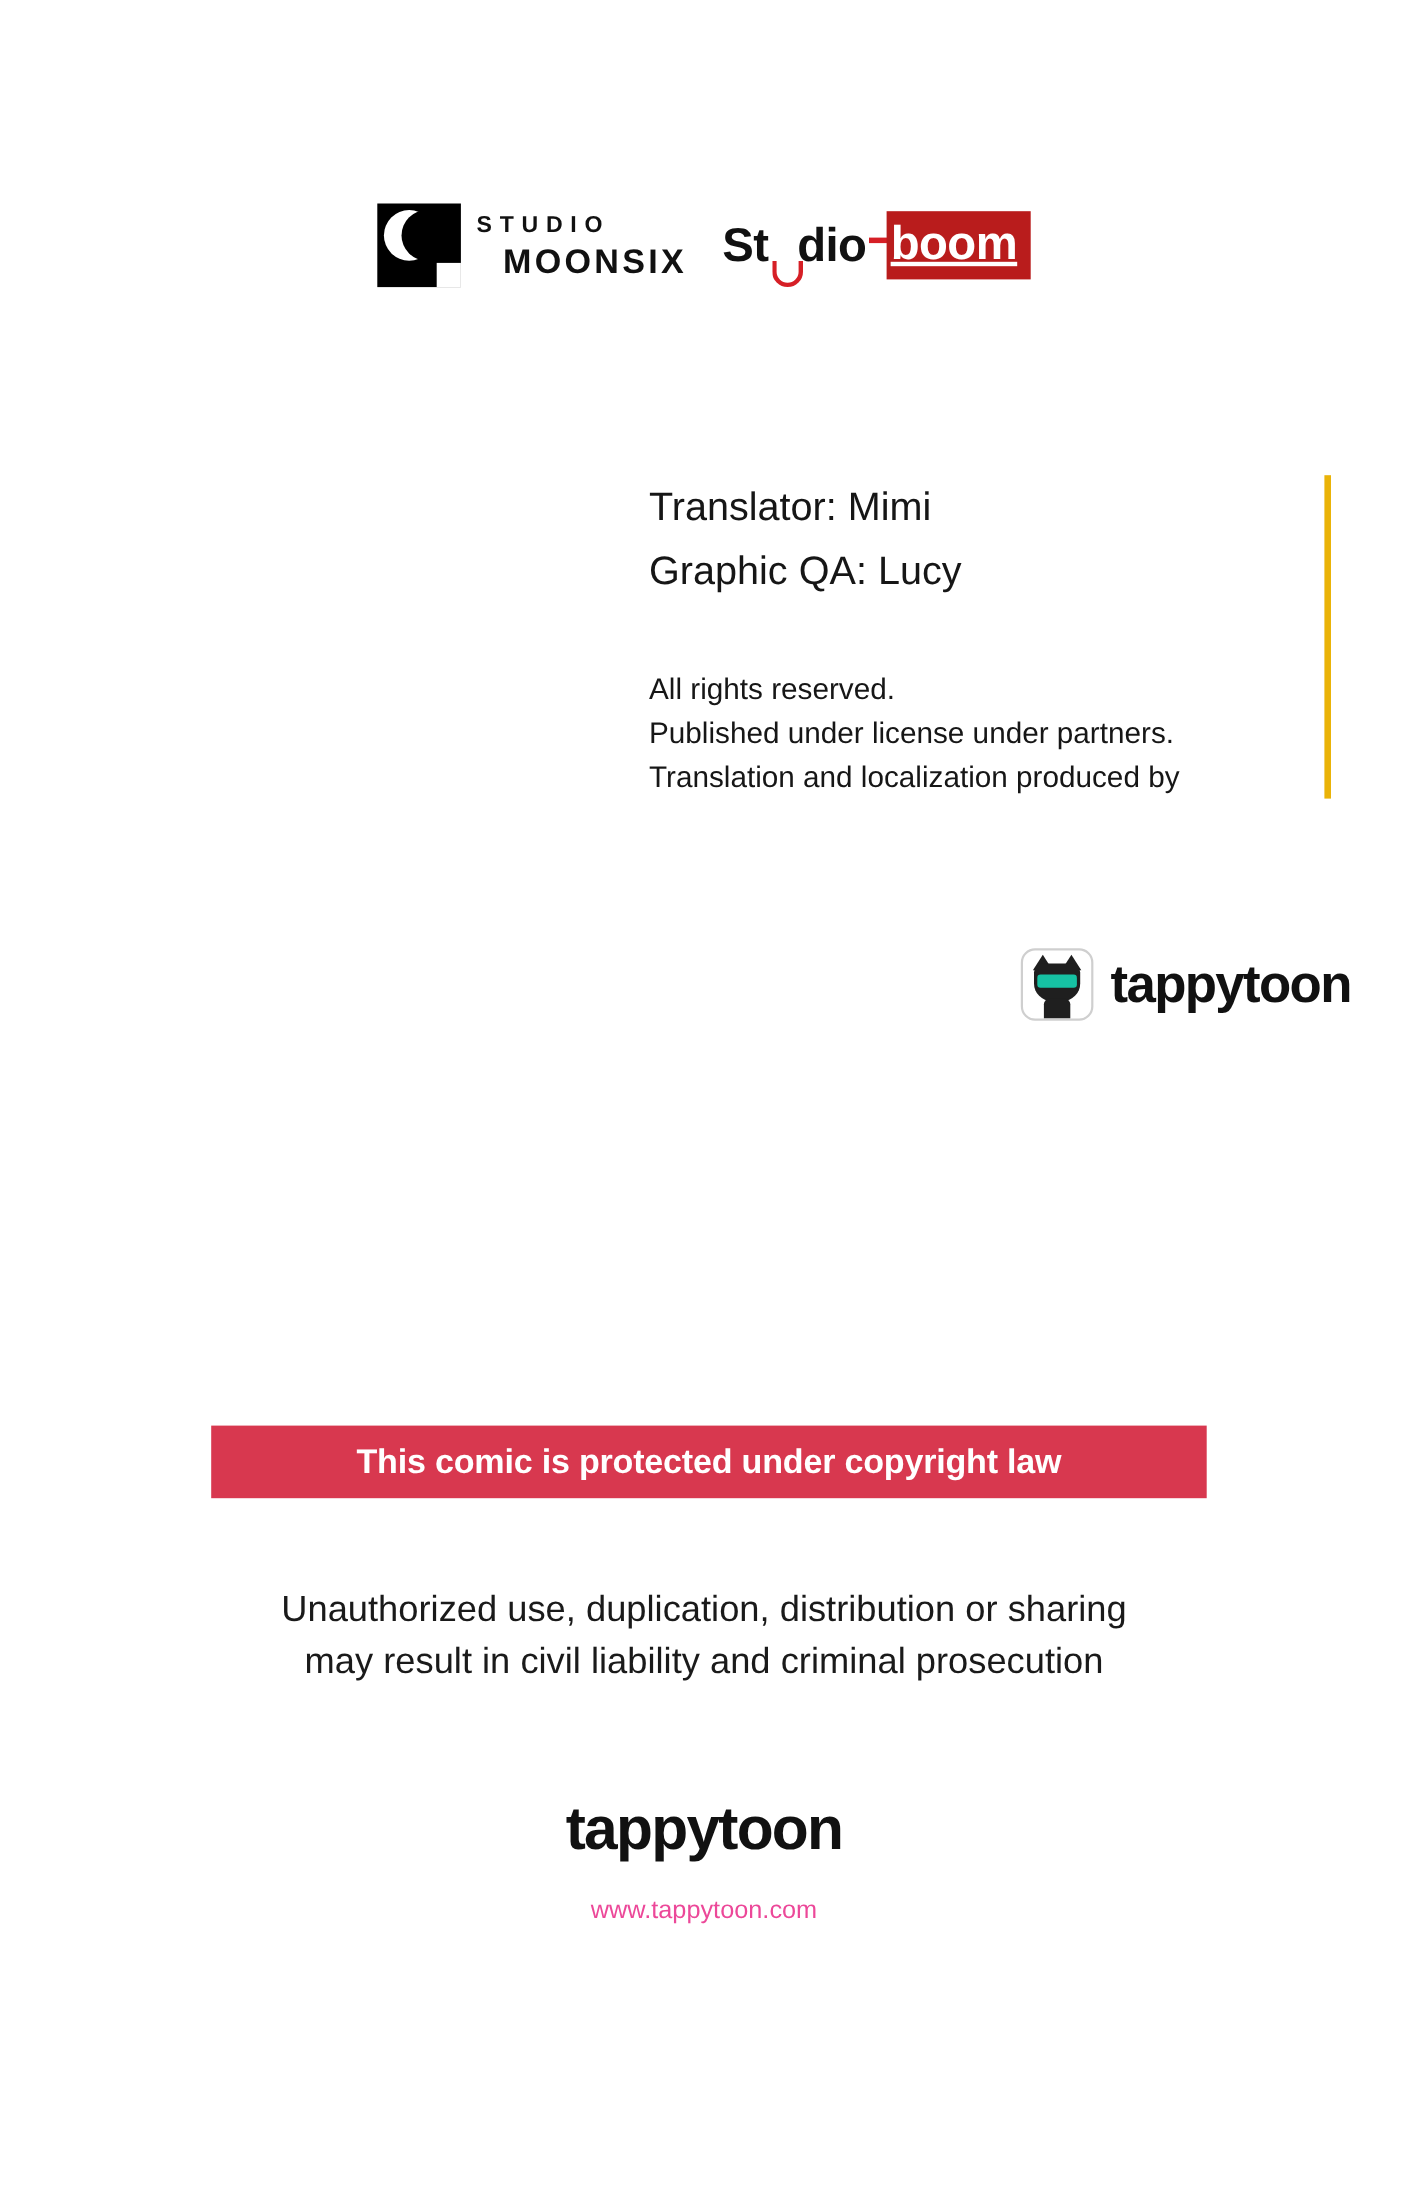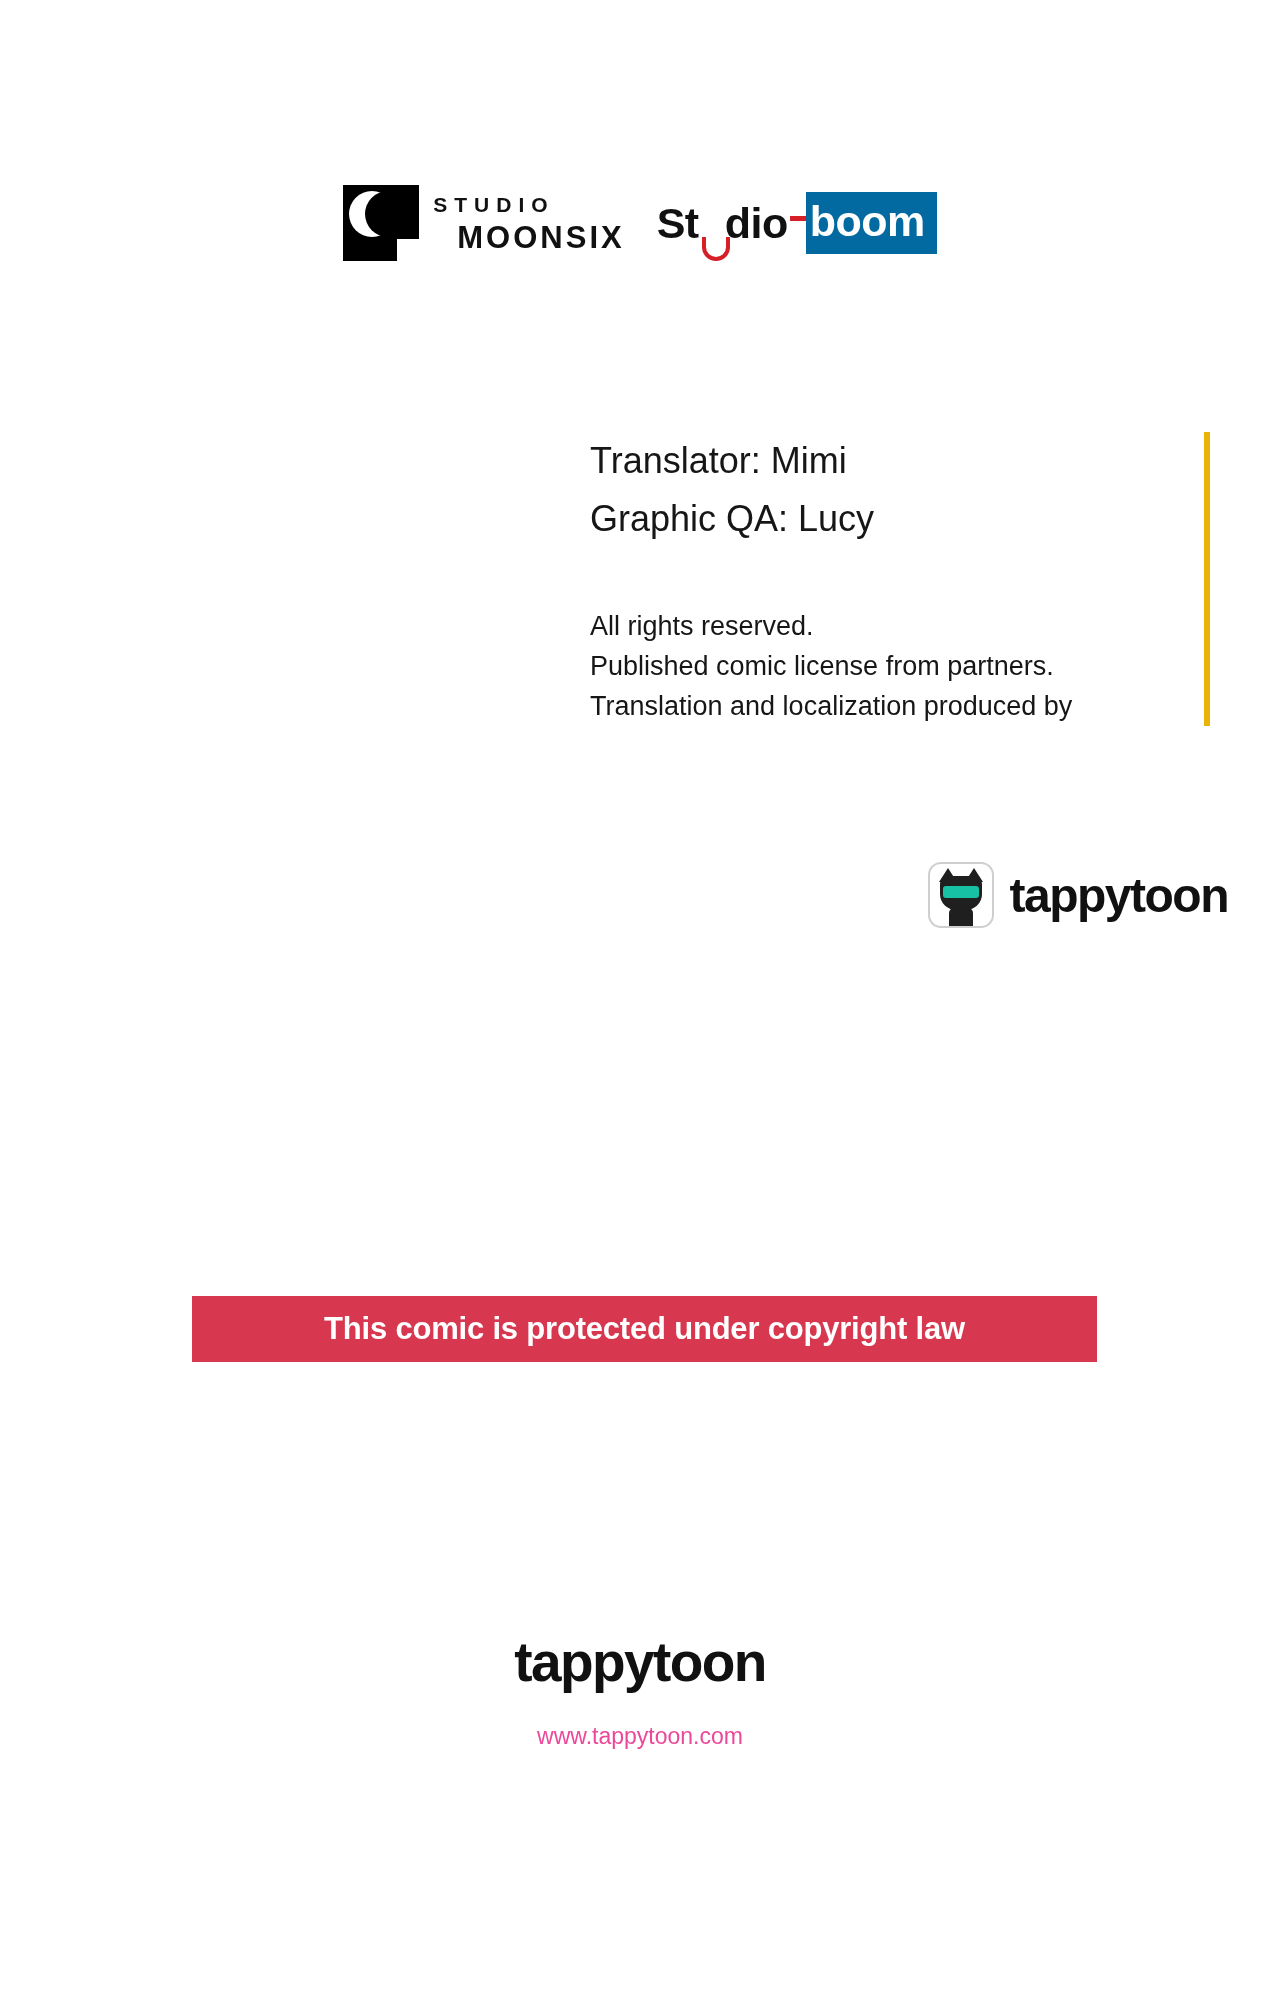--- a/index.html
+++ b/index.html
@@ -122,24 +122,25 @@
   }
   .boom-dio { display: inline-block; }
   .boom-dash {
     display: inline-block;
     width: 20px;
     height: 5px;
     background: #d61f26;
     margin: 0 2px 10px 2px;
   }
   .boom-box {
-    background: #0369a1;
+    background: #b91c1c;
     color: #ffffff;
     padding: 5px 12px 8px 4px;
     margin-left: -6px;
+    text-decoration: underline;
   }
 
   
   .credits {
     position: absolute;
     top: 432px;
     right: 70px;
     width: 620px;
     padding-right: 22px;
     border-right: 6px solid #eab308;
@@ -307,39 +308,43 @@
     </div>
 
   </div>
 
   <div class="credits">
     <div class="line">Translator: Mimi</div>
     <div class="line">Graphic QA: Lucy</div>
 
     <div class="rights">
       <div class="line">All rights reserved.</div>
-      <div class="line">Published comic license from partners.</div>
+      <div class="line">Published under license under partners.</div>
       <div class="line">Translation and localization produced by</div>
     </div>
   </div>
 
   <div class="tappy-inline">
     <div class="cat-badge">
       <div class="ear-l"></div>
       <div class="ear-r"></div>
       <div class="head"></div>
       <div class="glasses"></div>
       <div class="body"></div>
     </div>
     <div class="tappy-word">tappytoon</div>
   </div>
 
   <div class="banner">
     <div class="banner-text">This comic is protected under copyright law</div>
   </div>
 
+  <div class="notice">
+    <div class="line">Unauthorized use, duplication, distribution or sharing</div>
+    <div class="line">may result in civil liability and criminal prosecution</div>
+  </div>
 
   <div class="footer-logo">
     <span class="word">tappytoon</span>
   </div>
   <div class="footer-url">www.tappytoon.com</div>
 
 </div>
 
 </body></html>

